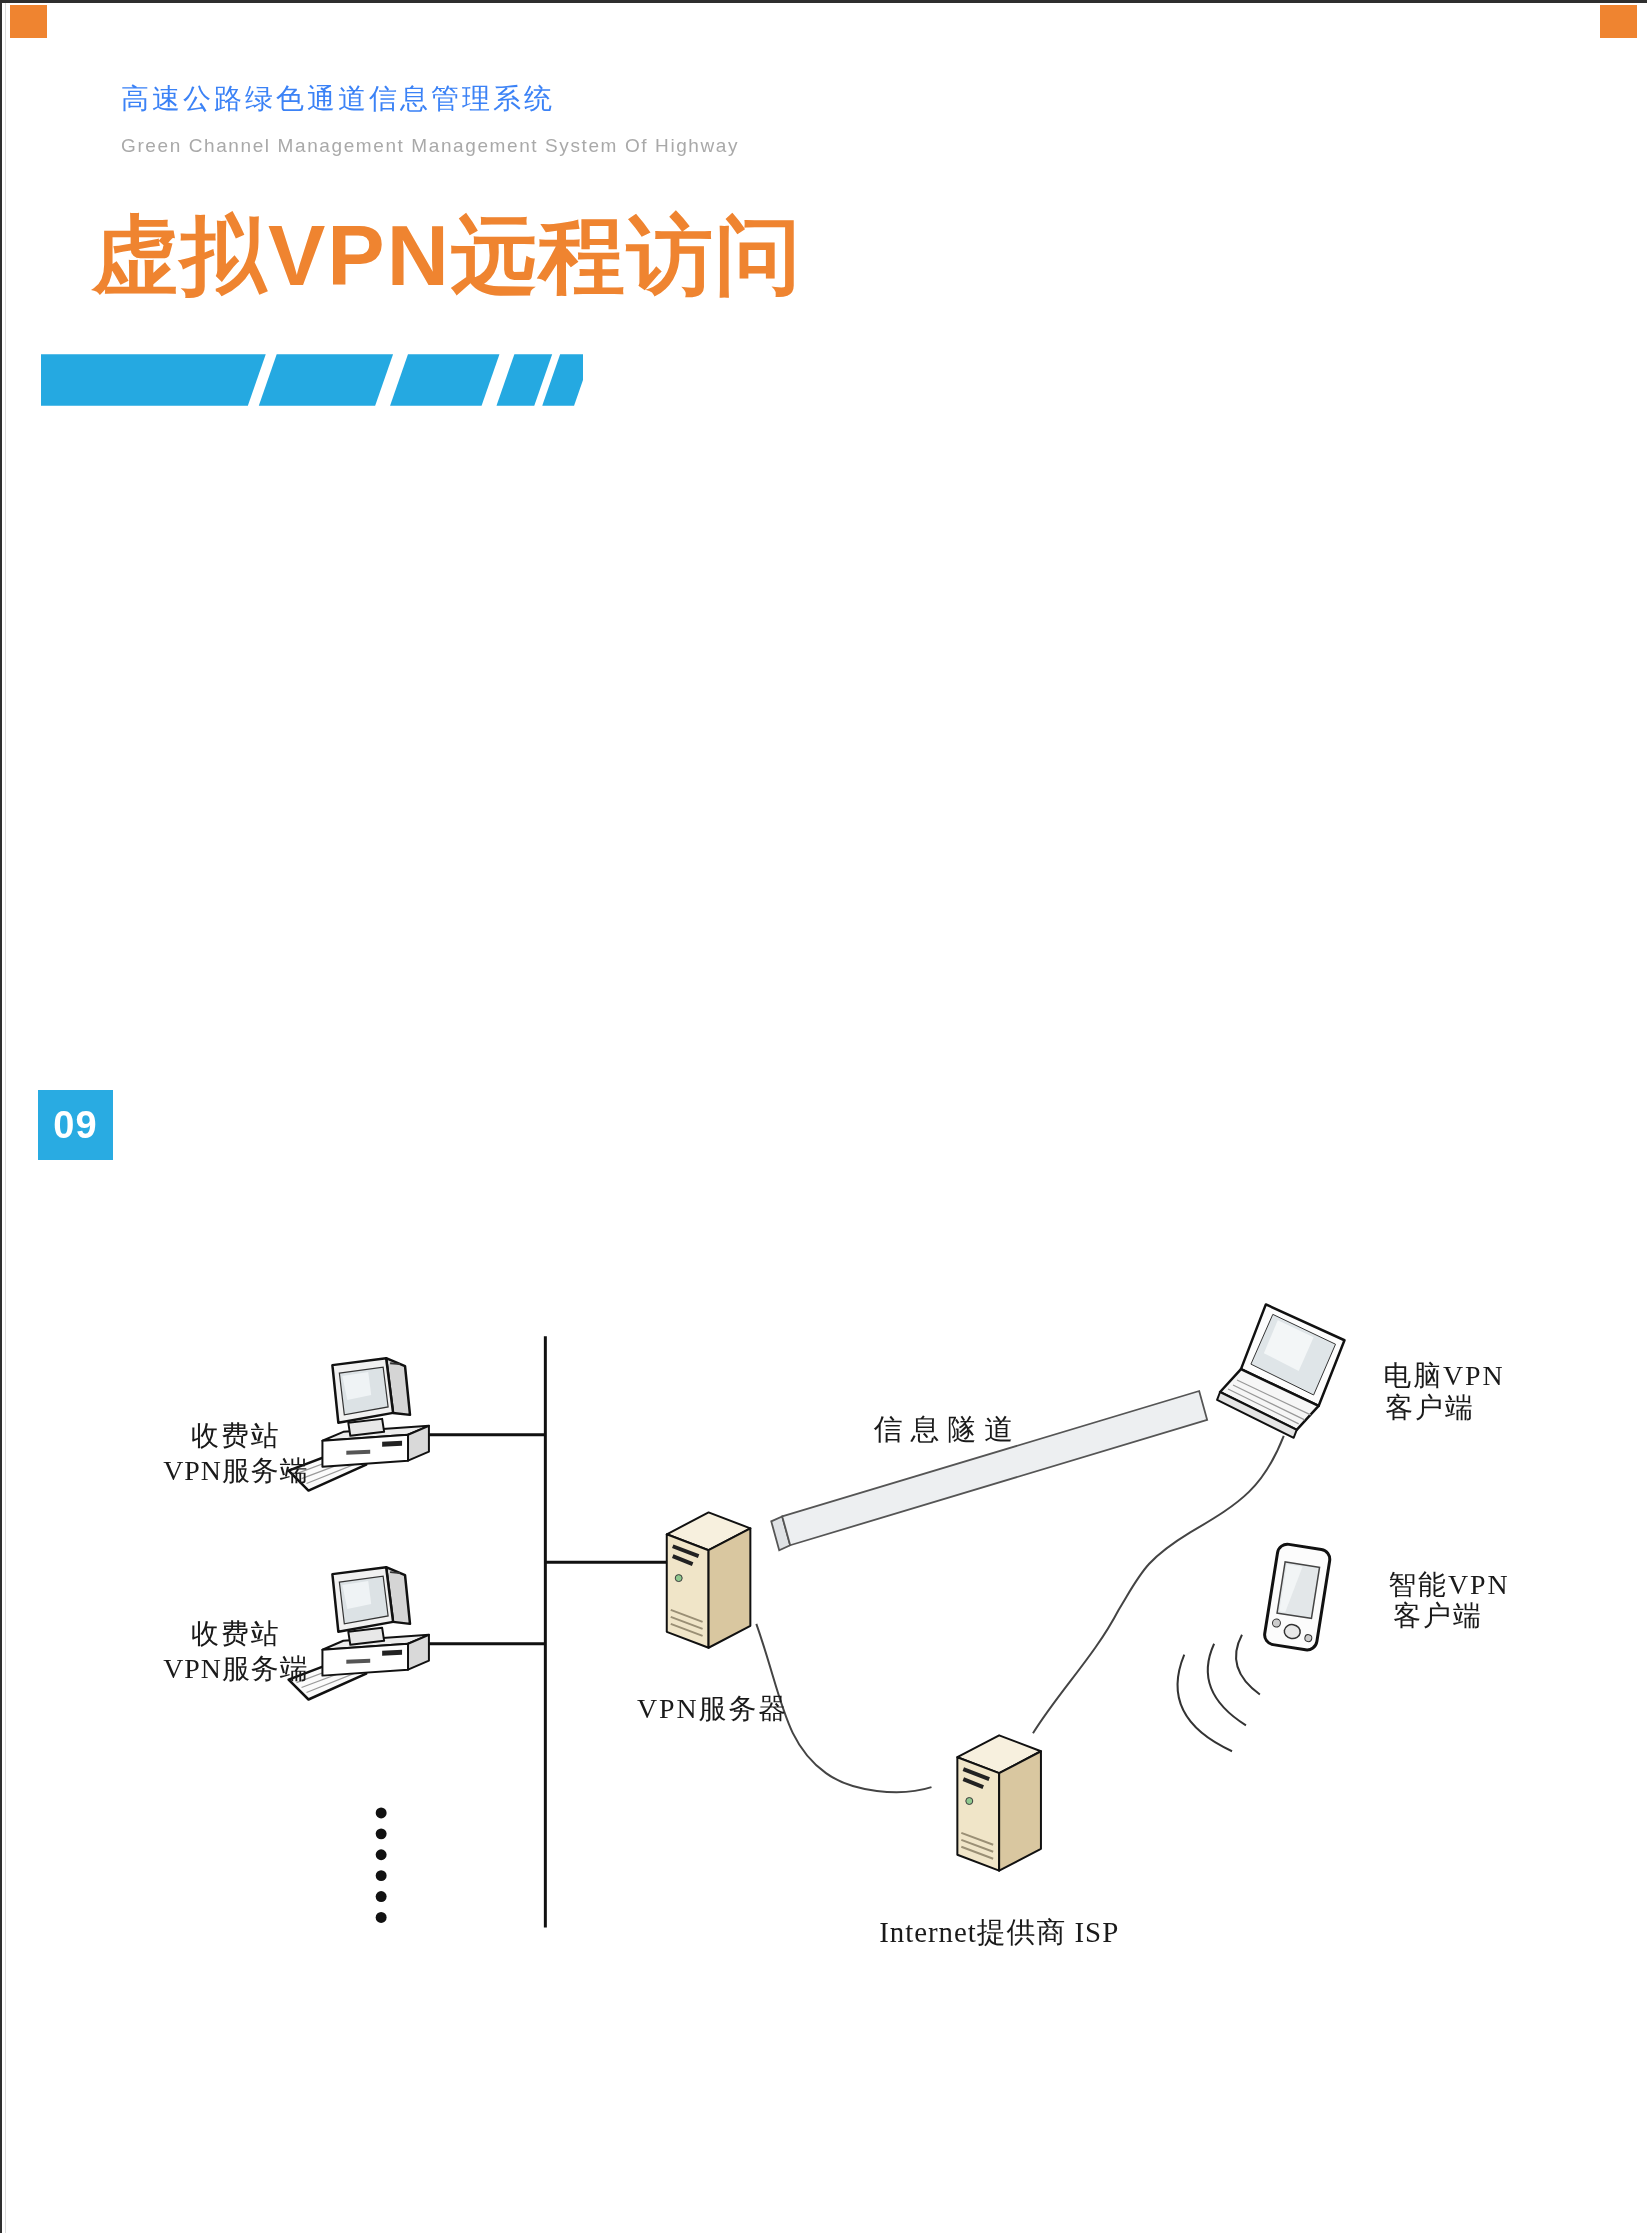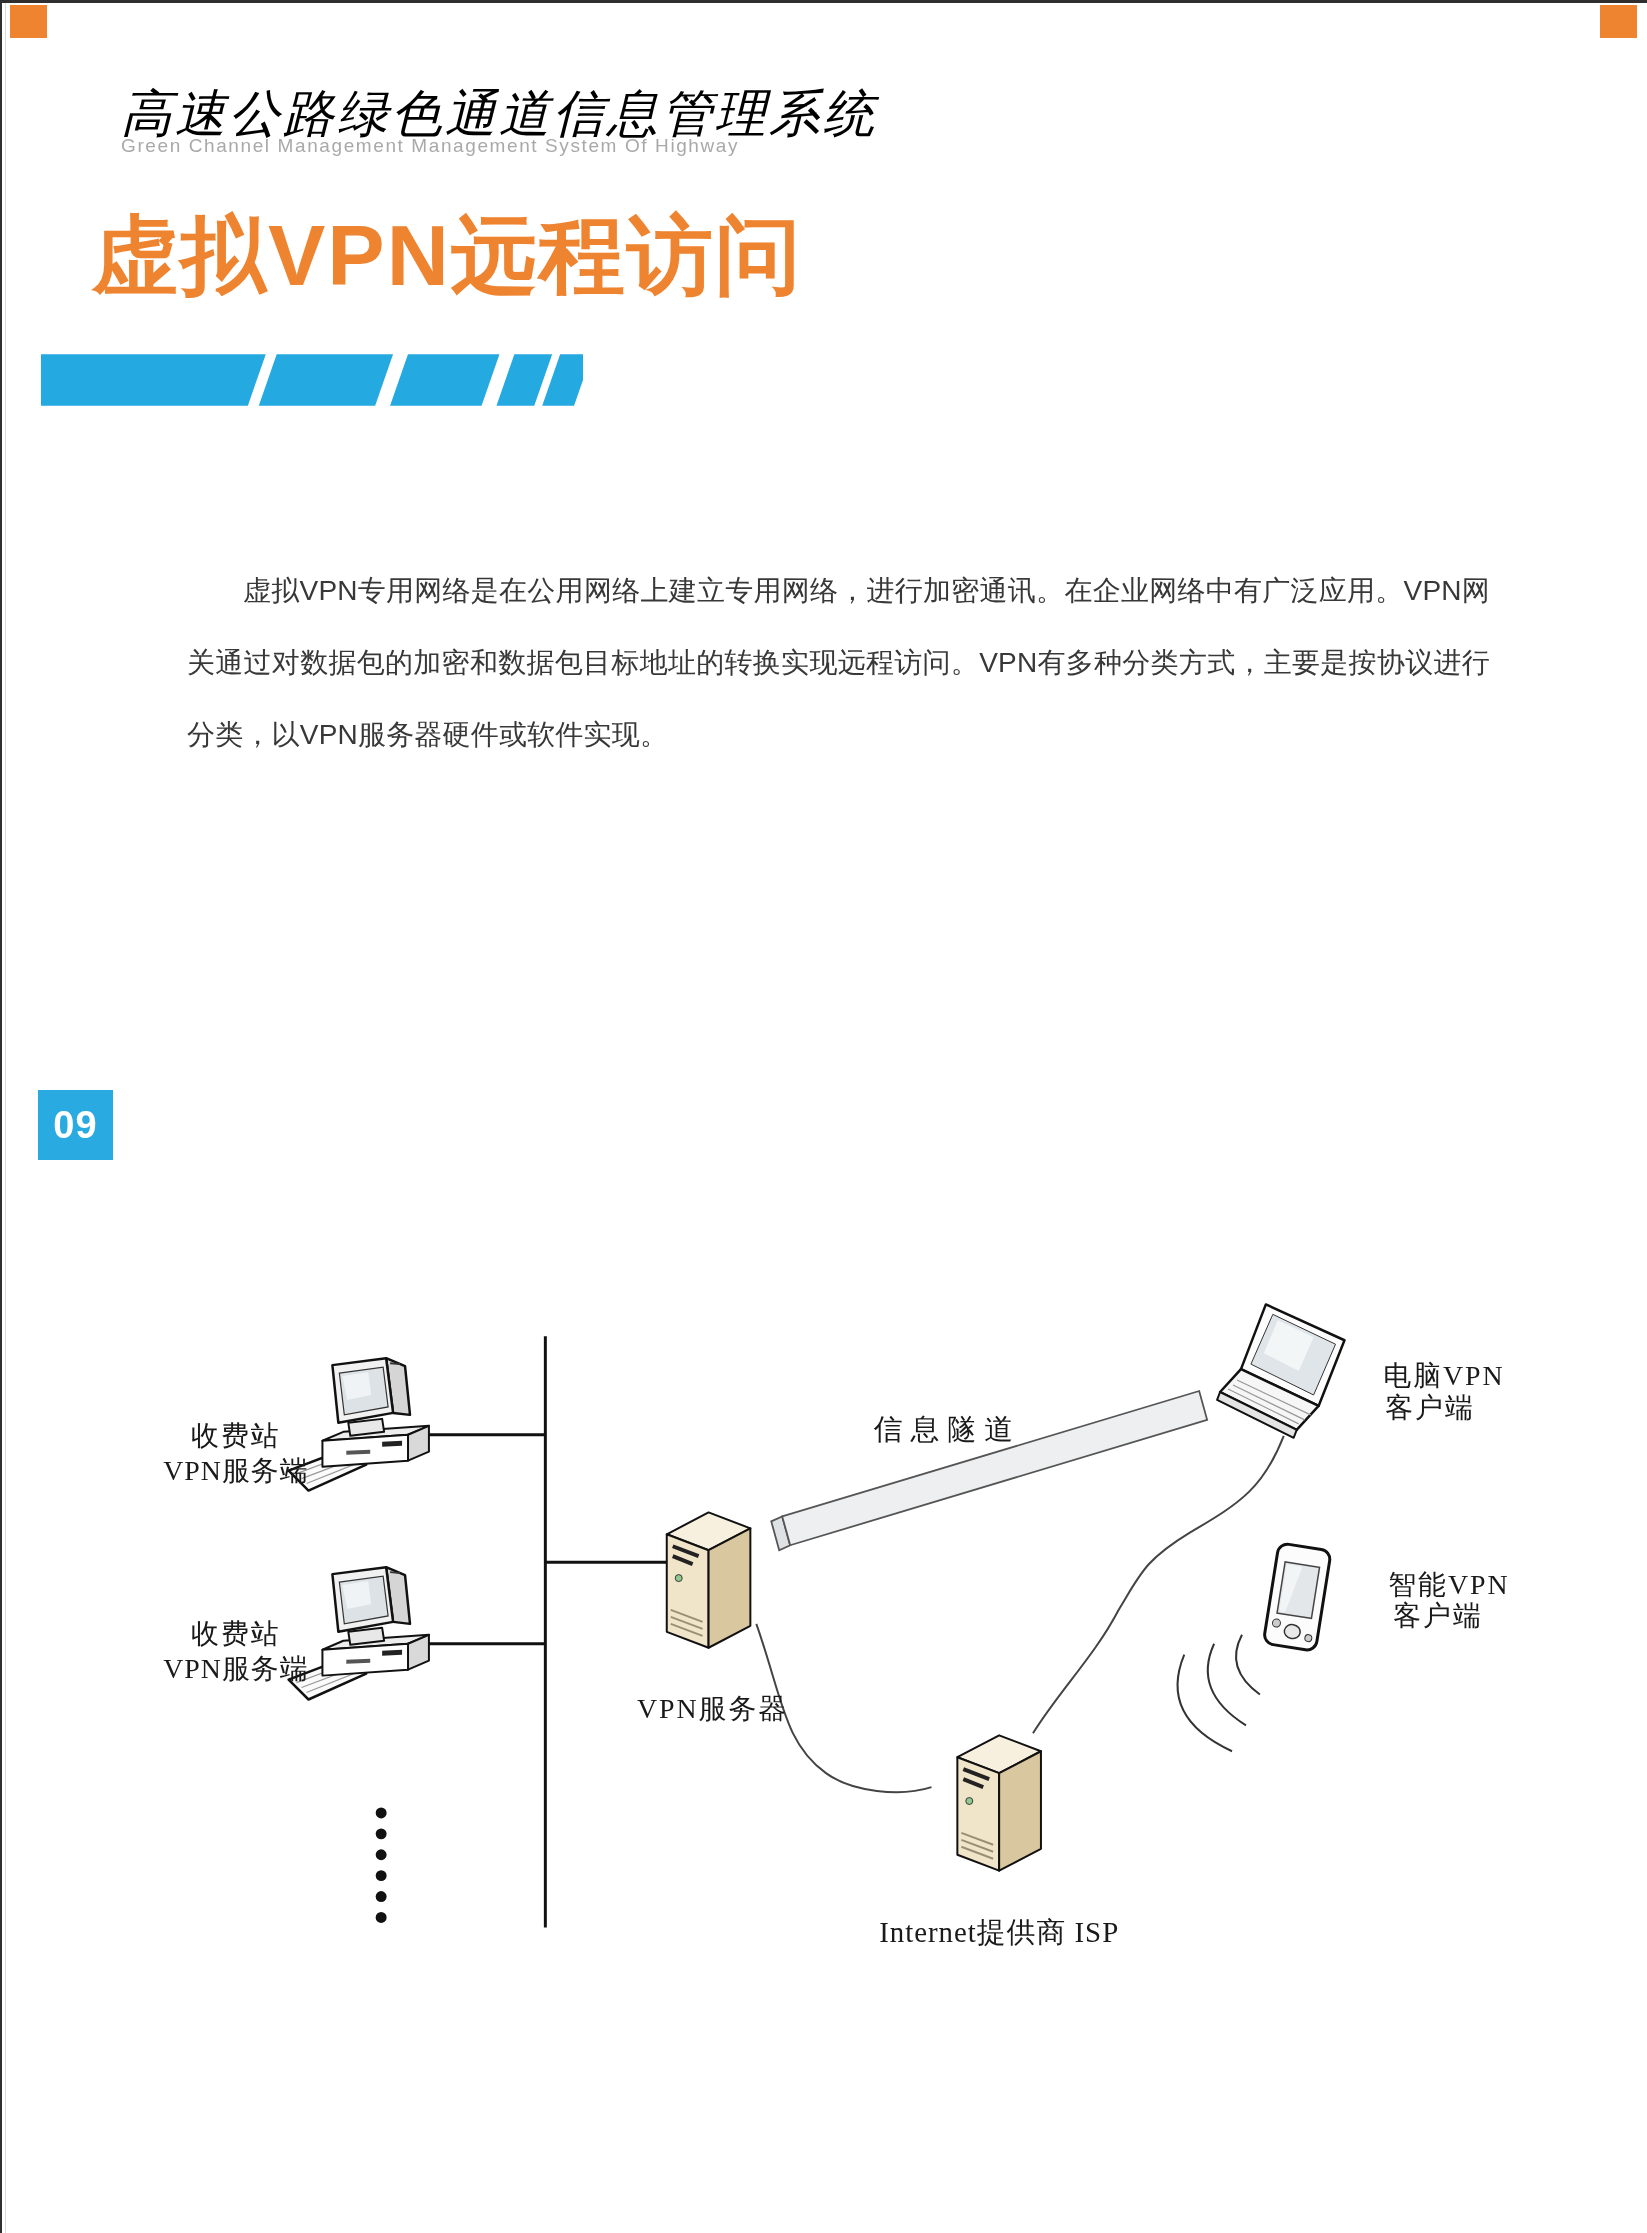--- a/index.html
+++ b/index.html
@@ -4,22 +4,22 @@
 <style>
   html,body{margin:0;padding:0;background:#fff;}
   .page{position:relative;width:1648px;height:2234px;background:#fff;overflow:hidden;
         font-family:"Liberation Sans","DejaVu Sans",sans-serif;}
   .edge-top{position:absolute;left:0;top:0;width:1648px;height:3px;background:#2f2f2f;}
   .edge-left{position:absolute;left:0;top:0;width:2px;height:2234px;background:#2f2f2f;}
   .edge-hairline{position:absolute;left:5px;top:3px;width:1px;height:2231px;background:#dcdcdc;}
   .corner{position:absolute;top:5px;width:37px;height:33px;background:#EF8430;}
   .corner-left{left:10px;}
   .corner-right{left:1600px;}
-  .h-cn{position:absolute;left:121px;top:80px;font-size:51px;color:#000000;
-        letter-spacing:3px;font-weight:500;font-style:italic;}
+  .h-cn{position:absolute;left:121px;top:80px;font-size:28px;color:#3b82f6;
+        letter-spacing:3px;font-weight:500;}
   .h-en{position:absolute;left:121px;top:135px;font-size:19px;color:#a9a9a9;
         letter-spacing:1.6px;}
   .sec-title{position:absolute;left:88px;top:203px;margin:4px;font-size:86px;line-height:96px;
         font-weight:700;color:#EF8430;letter-spacing:2px;white-space:nowrap;}
   .stripe-bar{position:absolute;left:41px;top:354px;}
   .stripe-bar polygon{fill:#25A9E1;}
   .bodytext{position:absolute;left:187px;top:555px;width:1303px;color:#383838;
         font-size:28px;line-height:72px;text-align:justify;letter-spacing:0.2px;}
   .bodytext p{margin:0;text-indent:2em;}
   .badge{position:absolute;left:38px;top:1090px;width:75px;height:70px;background:#29ABE2;
@@ -49,21 +49,20 @@
 
   <svg class="stripe-bar" width="542" height="52" viewBox="0 0 545 52">
     <polygon points="0,0 226,0 208,52 0,52"></polygon>
     <polygon points="237,0 354,0 336,52 219,52"></polygon>
     <polygon points="369,0 461,0 443,52 351,52"></polygon>
     <polygon points="476,0 514,0 496,52 458,52"></polygon>
     <polygon points="522,0 554,0 536,52 504,52"></polygon>
   </svg>
 
   <div class="bodytext">
-    <p>虚拟VPN专用网络是在公用网络上建立专用网络，进行加密通讯。在企业网络中有广泛应用。VPN网关通过对数据包的加密和数据包目标地址的转换实现远程访问。VPN有多种分类方式，主要是按协议进行分类，以VPN服务器硬件或软件实现。</p>
   </div>
 
   <div class="badge">09</div>
 
   <svg class="diagram" width="1648" height="846" viewBox="0 1180 1656 850">
     <defs>
       <g id="pc-icon">
         <polygon class="outline" points="2,116 60,94 80,110 22,136" fill="#fbfbfb" stroke-width="2.5"></polygon>
         <path d="M10,119 L66,98 M15,124 L71,103 M20,129 L75,107" stroke="#999" stroke-width="1.2" fill="none"></path>
         <polygon class="outline" points="36,86 57,77 143,71 122,80" fill="#ededed" stroke-width="2"></polygon>

